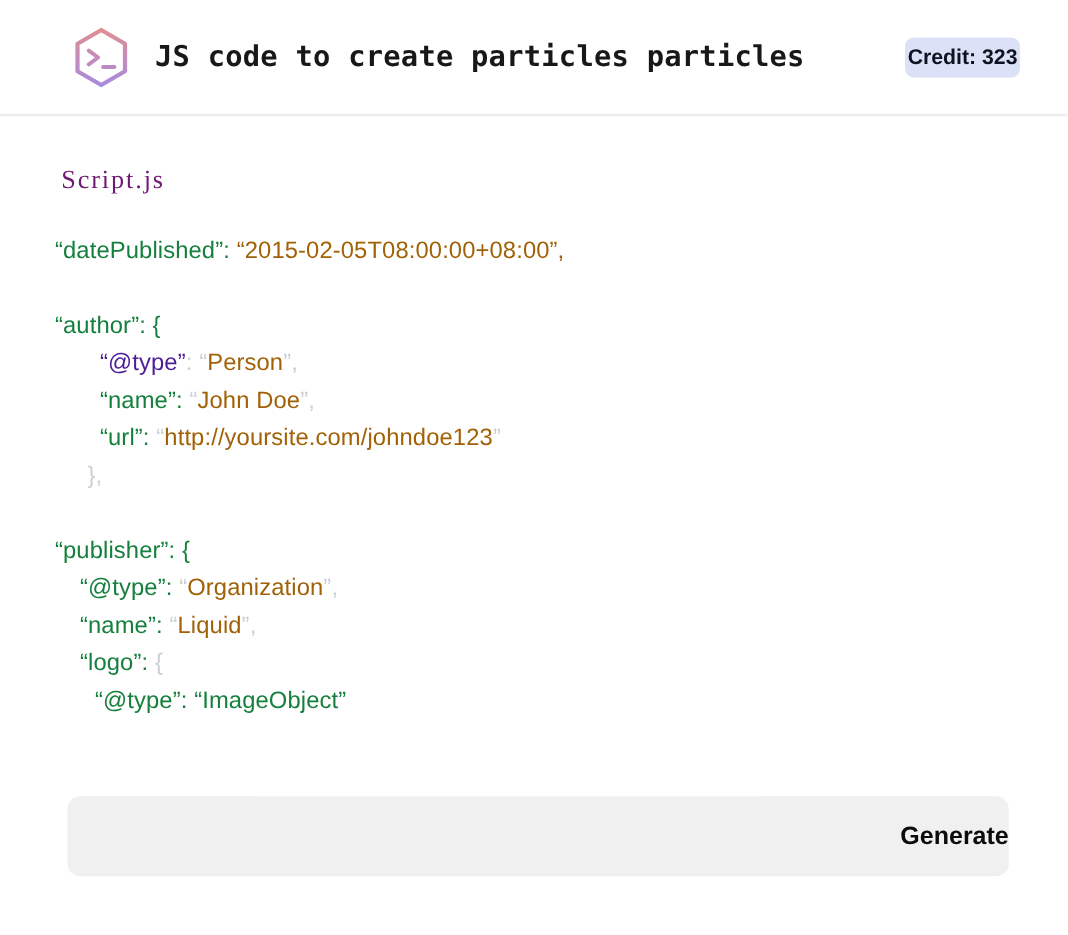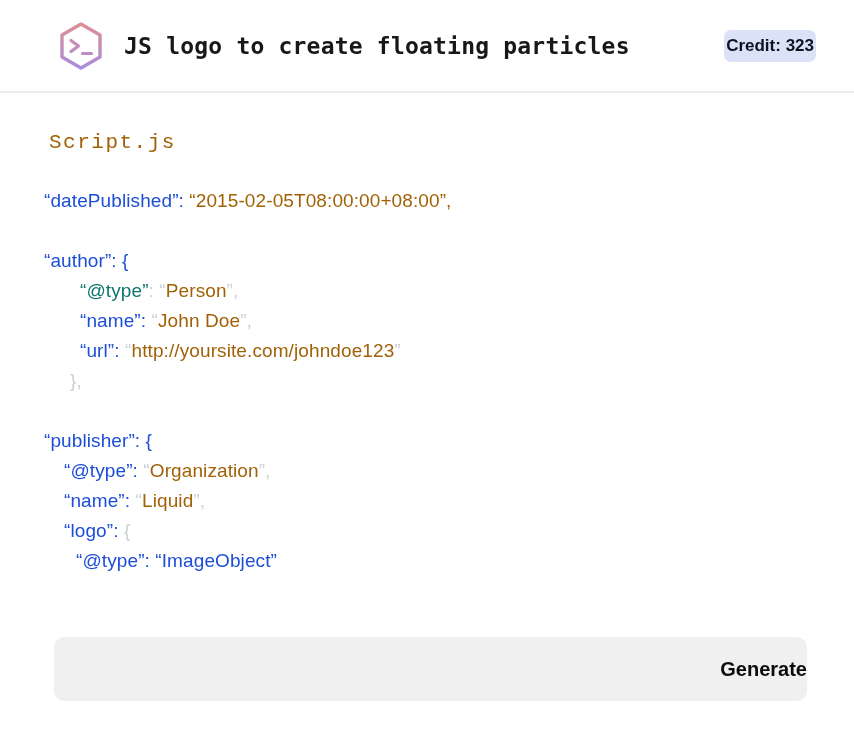--- a/index.html
+++ b/index.html
@@ -42,37 +42,37 @@
     color: #0d1321;
     font-size: 17px;
     font-weight: 700;
     padding: 6px 2px;
     border-radius: 7px;
     white-space: nowrap;
   }
   
   .file-title {
     margin: 37px 0 0 49px;
-    font-family: Liberation Mono, monospace;
+    font-family: Liberation Serif, serif;
     font-size: 21px;
     font-weight: 500;
     letter-spacing: 1.5px;
-    color: #a16207;
+    color: #701a75;
     line-height: 26px;
   }
   .code-block {
     margin: 30px 0 0 44px;
     font-size: 19px;
     line-height: 30px;
     letter-spacing: 0.1px;
     white-space: pre;
   }
   .code-line { min-height: 30px; }
-  .seg-key      { color: #1d4ed8; }
-  .seg-keylight { color: #0f766e; }
+  .seg-key      { color: #15803d; }
+  .seg-keylight { color: #4c1d95; }
   .seg-value    { color: #a16207; }
   .seg-light    { color: #ccd0d5; }
   
   .generate-btn {
     display: block;
     margin: 61px 0 0 54px;
     width: 753px;
     height: 64px;
     border: none;
     border-radius: 10px;
@@ -97,21 +97,21 @@
           <linearGradient id="hexgrad" x1="26" y1="3" x2="26" y2="49" gradientUnits="userSpaceOnUse">
             <stop offset="0" stop-color="#e08e93"></stop>
             <stop offset="1" stop-color="#a88bdf"></stop>
           </linearGradient>
         </defs>
         <path d="M26 4 L45 15 L45 37 L26 48 L7 37 L7 15 Z" stroke="url(#hexgrad)" stroke-width="3.4" stroke-linejoin="round" fill="none"></path>
         <path d="M16 20.5 L23.5 26 L16 31.5" stroke="url(#hexgrad)" stroke-width="3.2" stroke-linecap="round" stroke-linejoin="round" fill="none"></path>
         <path d="M27.5 33.5 L36.5 33.5" stroke="url(#hexgrad)" stroke-width="3.2" stroke-linecap="round" fill="none"></path>
       </svg>
     </div>
-    <h1 class="title">JS logo to create floating particles</h1>
+    <h1 class="title">JS code to create particles particles</h1>
     <div class="credit-badge">Credit: 323</div>
   </header>
 
   <main>
     <div class="file-title">Script.js</div>
     <div class="code-block"><div class="code-line"><span class="seg-key">“datePublished”: </span><span class="seg-value">“2015-02-05T08:00:00+08:00”,</span></div><div class="code-line"></div><div class="code-line"><span class="seg-key">“author”: {</span></div><div class="code-line" style="padding-left: 36px;"><span class="seg-keylight">“@type”</span><span class="seg-light">: </span><span class="seg-light">“</span><span class="seg-value">Person</span><span class="seg-light">”,</span></div><div class="code-line" style="padding-left: 36px;"><span class="seg-key">“name”: </span><span class="seg-light">“</span><span class="seg-value">John Doe</span><span class="seg-light">”,</span></div><div class="code-line" style="padding-left: 36px;"><span class="seg-key">“url”: </span><span class="seg-light">“</span><span class="seg-value">http://yoursite.com/johndoe123</span><span class="seg-light">”</span></div><div class="code-line" style="padding-left: 26px;"><span class="seg-light">},</span></div><div class="code-line"></div><div class="code-line"><span class="seg-key">“publisher”: {</span></div><div class="code-line" style="padding-left: 20px;"><span class="seg-key">“@type”: </span><span class="seg-light">“</span><span class="seg-value">Organization</span><span class="seg-light">”,</span></div><div class="code-line" style="padding-left: 20px;"><span class="seg-key">“name”: </span><span class="seg-light">“</span><span class="seg-value">Liquid</span><span class="seg-light">”,</span></div><div class="code-line" style="padding-left: 20px;"><span class="seg-key">“logo”: </span><span class="seg-light">{</span></div><div class="code-line" style="padding-left: 32px;"><span class="seg-key">“@type”: “ImageObject”</span></div></div>
     <button class="generate-btn">Generate</button>
   </main>
 
 </div>

